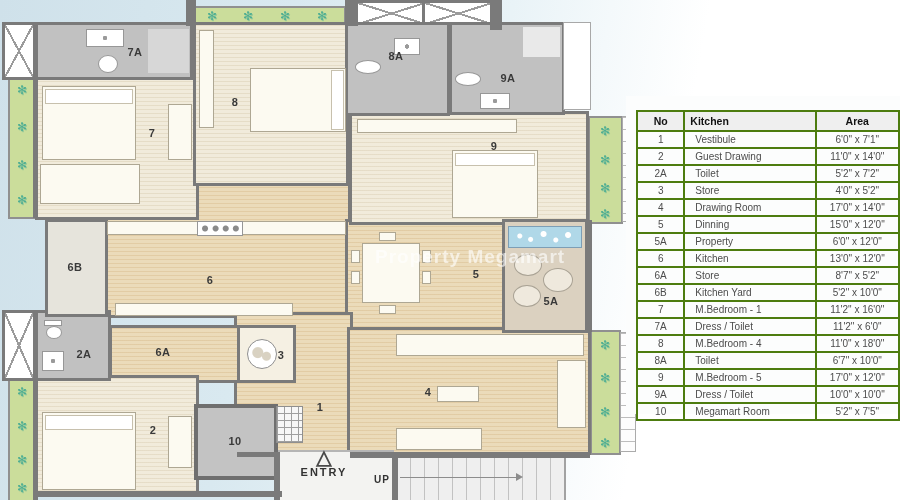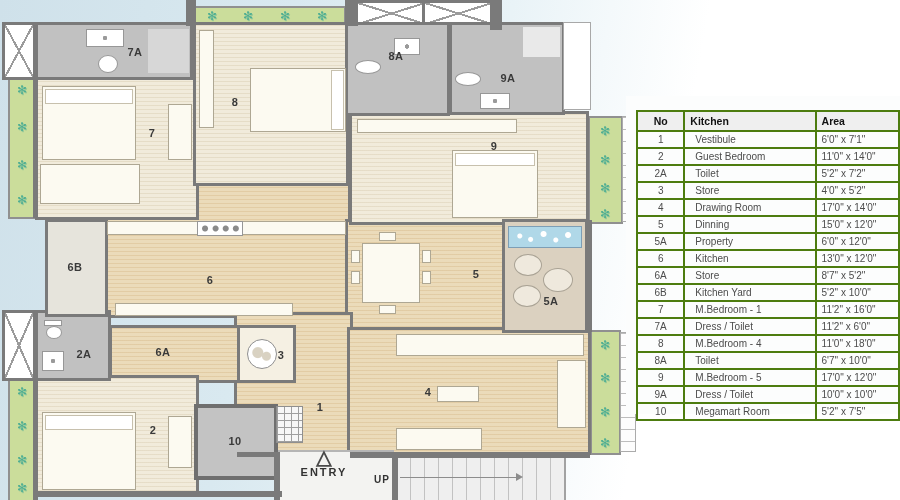--- a/index.html
+++ b/index.html
@@ -57,21 +57,21 @@
     radial-gradient(circle at 35% 45%,#d9d2c2 5px,rgba(0,0,0,0) 6px),
     radial-gradient(circle at 66% 58%,#d9d2c2 4px,rgba(0,0,0,0) 5px),#fff;
     border:1px solid #8f8f8f;box-sizing:border-box}
   
   .table-panel{position:absolute;left:626px;top:96px;width:274px;height:318px;background:#fcfdfd}
   .area-table{border-collapse:collapse;margin:14px 0 0 10px;font-size:10px;color:#4c4c4c}
   .area-table th,.area-table td{border:2px solid #4d7c0f;height:15px;line-height:15px;padding:0 5px}
   .area-table th{font-size:10.5px;font-weight:bold;color:#111;background:#efefef;height:18px;line-height:18px}
   .col-no{width:40px;text-align:center}
   .col-spaces{width:128px;text-align:left}
-  .col-area{width:82px;text-align:left}
+  .col-area{width:82px;text-align:center}
   td.col-spaces{padding-left:10px}
 </style>
 </head>
 <body>
 
 <div class="canvas">
 
   <div class="sub" style="left:626px;top:96px;width:274px;height:318px;background:#fcfdfd"></div>
 
   <div class="planter" style="left:10px;top:77px;width:24px;height:140px"></div>
@@ -214,39 +214,40 @@
   <div class="label" style="left:281px;top:355px">3</div>
   <div class="label" style="left:84px;top:354px">2A</div>
   <div class="label" style="left:153px;top:430px">2</div>
   <div class="label" style="left:235px;top:441px">10</div>
   <div class="label" style="left:320px;top:407px">1</div>
   <div class="label" style="left:428px;top:392px">4</div>
 
   <div class="entry-arrow" style="left:324px;top:457px">△</div>
   <div class="entry-label" style="left:324px;top:472px">ENTRY</div>
   <div class="up-label" style="left:382px;top:479px">UP</div>
+  <div class="watermark" style="left:375px;top:246px">Property Megamart</div>
 
   <div class="table-panel">
     <table class="area-table">
       <thead>
         <tr>
           <th class="col-no">No</th>
           <th class="col-spaces">Kitchen</th>
           <th class="col-area">Area</th>
         </tr>
       </thead>
       <tbody id="table-body">
           <tr>
             <td class="col-no">1</td>
             <td class="col-spaces">Vestibule</td>
             <td class="col-area">6'0" x 7'1"</td>
           </tr>
           <tr>
             <td class="col-no">2</td>
-            <td class="col-spaces">Guest Bedroom</td>
+            <td class="col-spaces">Guest Drawing</td>
             <td class="col-area">11'0" x 14'0"</td>
           </tr>
           <tr>
             <td class="col-no">2A</td>
             <td class="col-spaces">Toilet</td>
             <td class="col-area">5'2" x 7'2"</td>
           </tr>
           <tr>
             <td class="col-no">3</td>
             <td class="col-spaces">Store</td>

